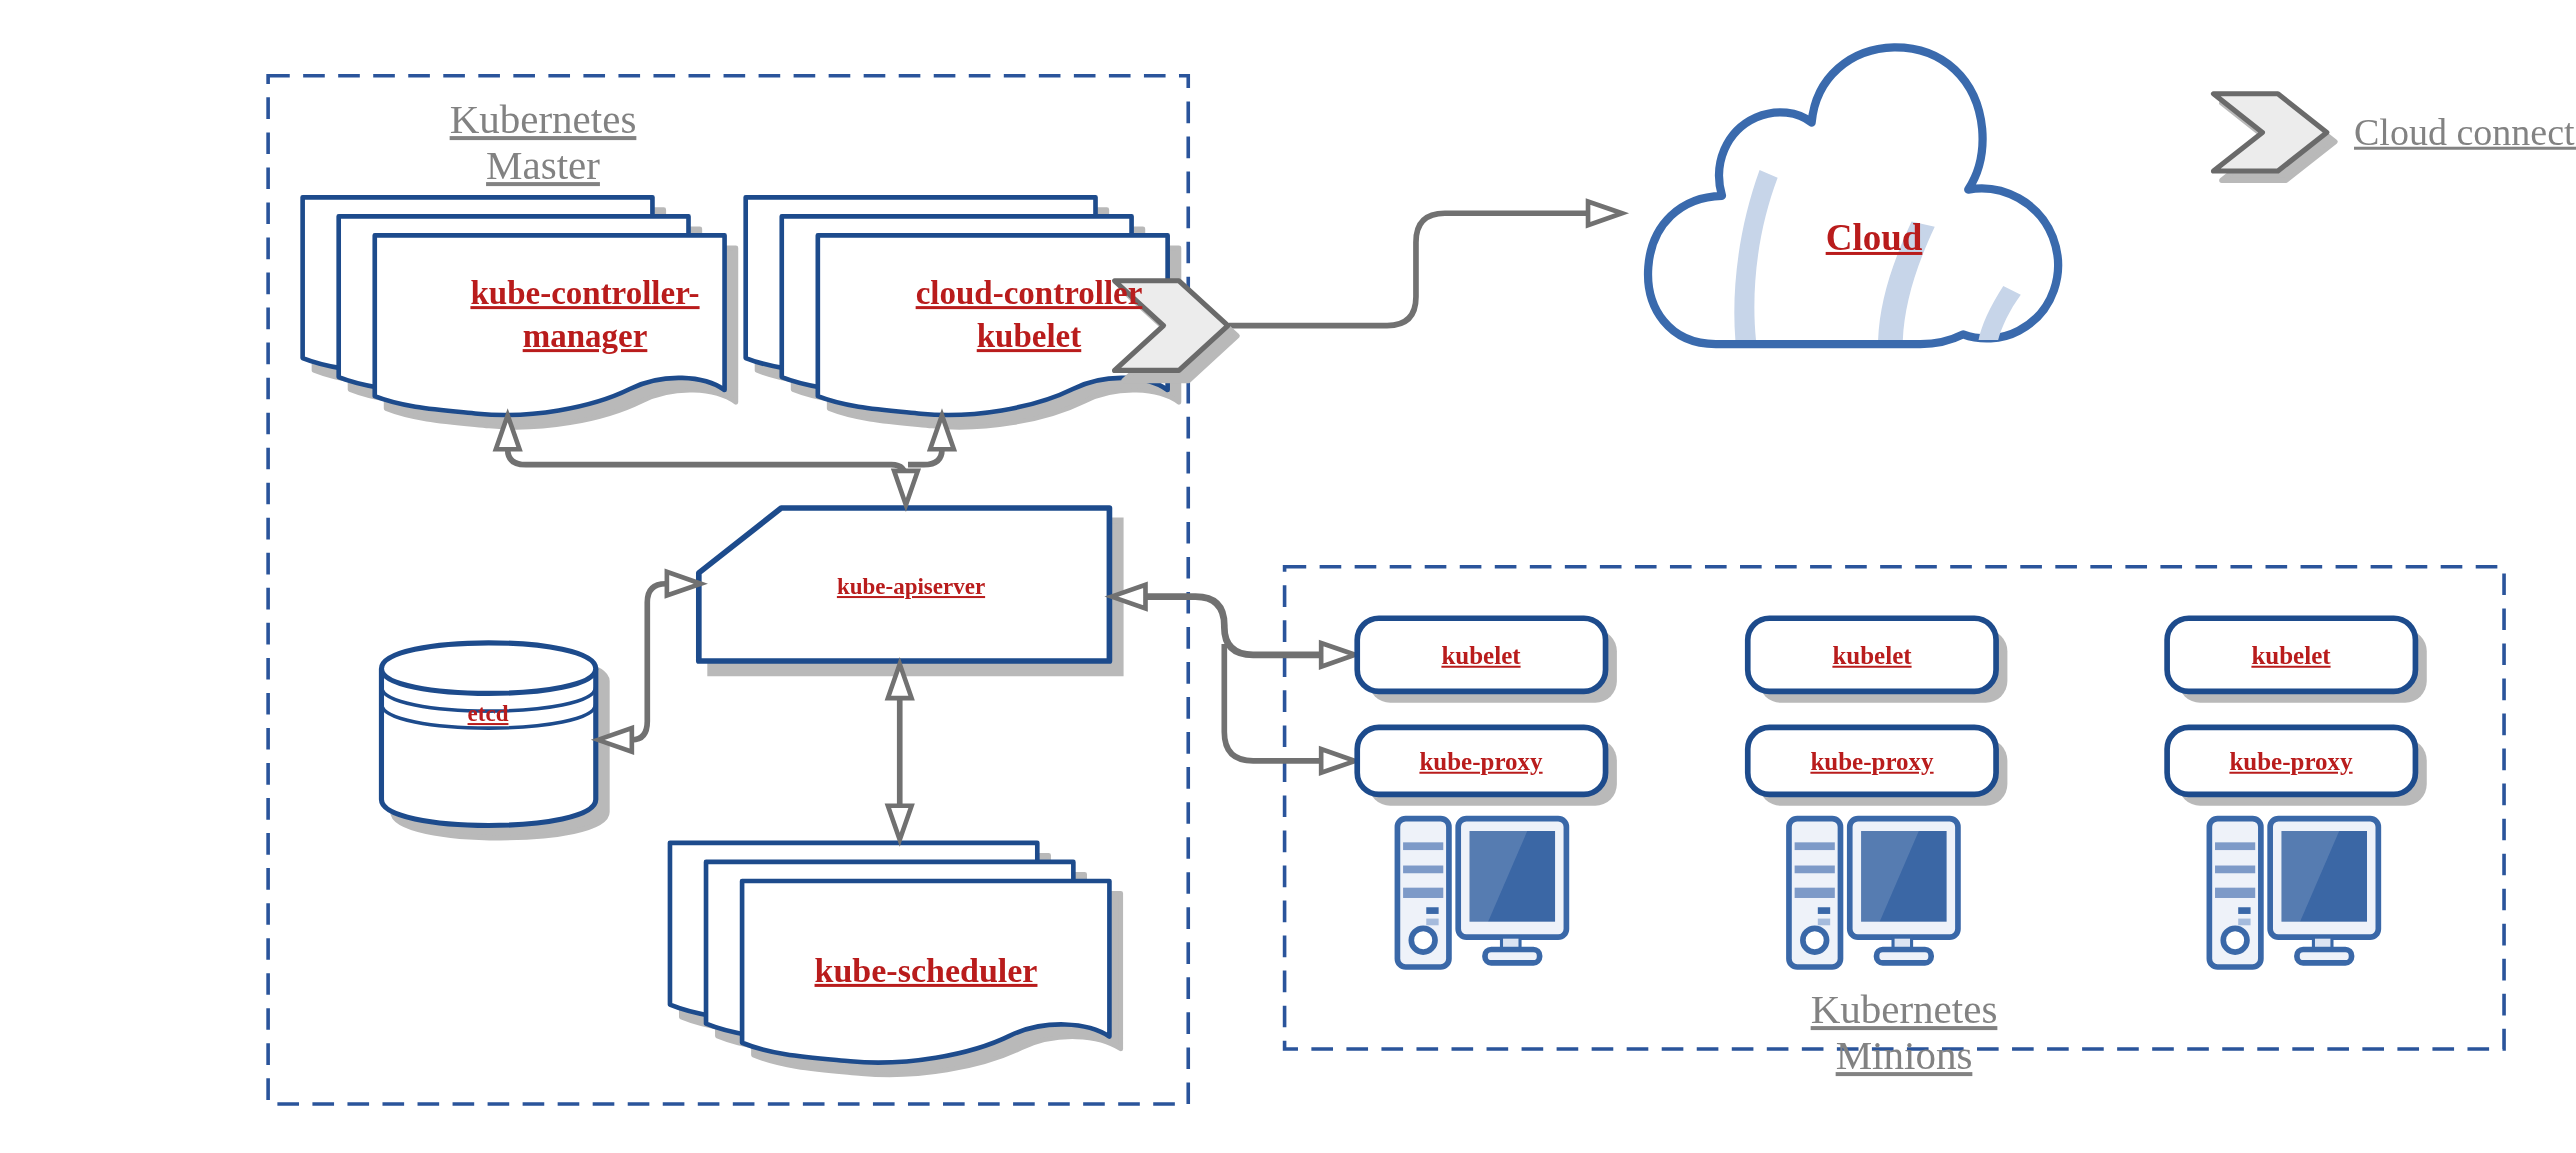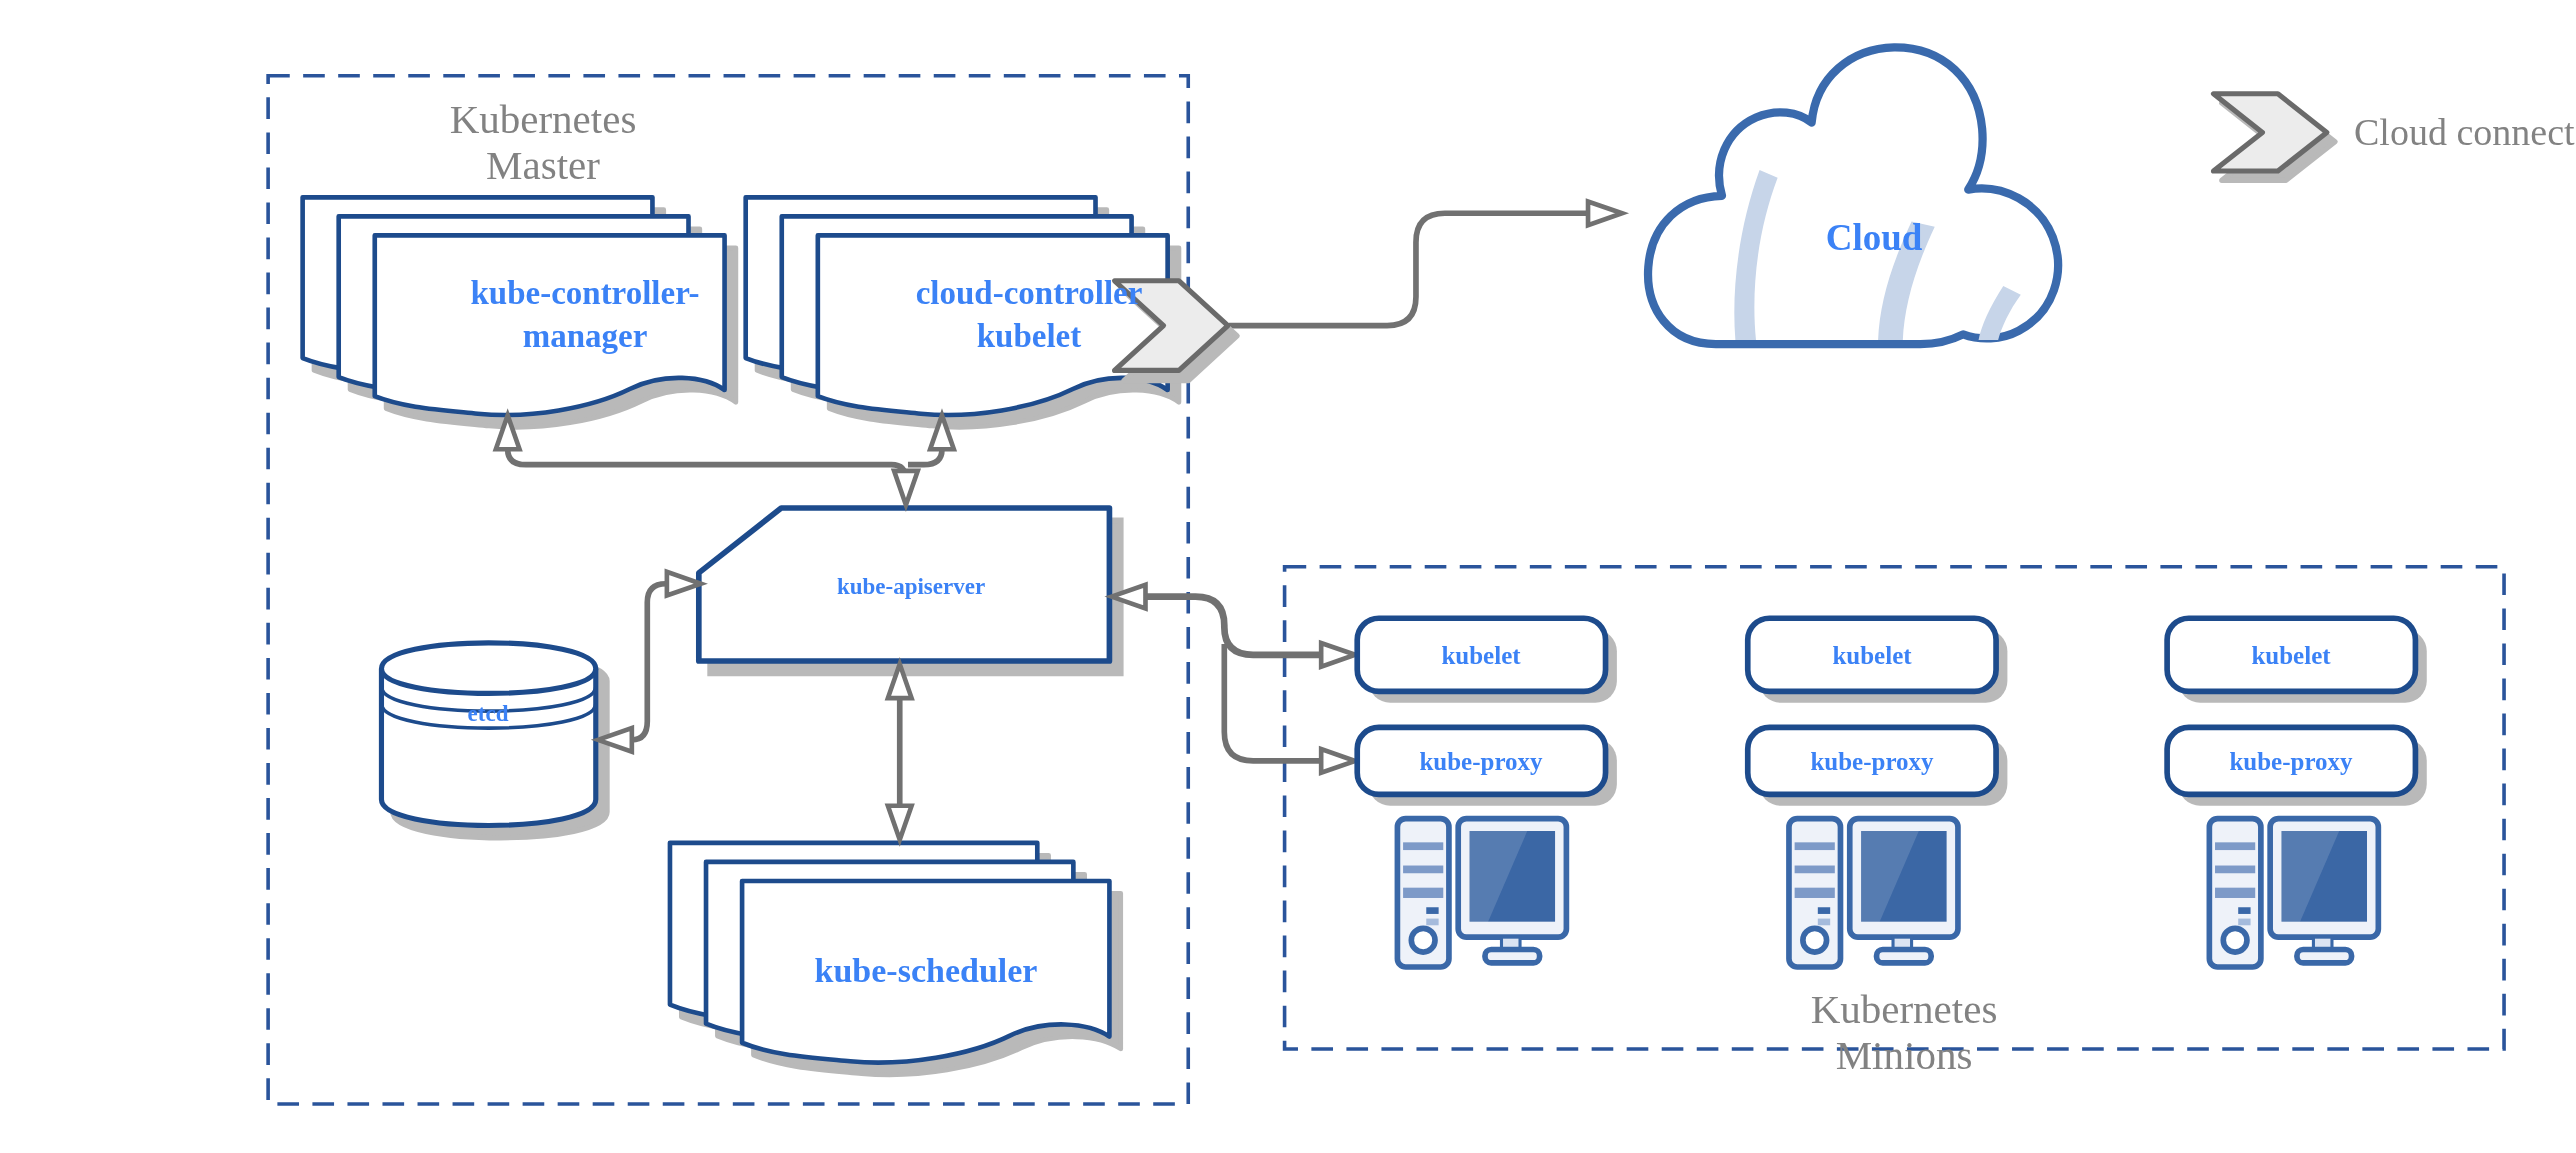--- a/index.html
+++ b/index.html
@@ -12,22 +12,23 @@
     font-family:"Liberation Serif","DejaVu Serif",serif;
   }
   #shapes{position:absolute;left:0;top:0;}
   .lbl{
     position:absolute;
     transform:translate(-50%,-50%);
     white-space:pre-line;
     text-align:center;
     line-height:1.3;
     pointer-events:none;
+    text-decoration:underline;
   }
-  .navy{color:#3b82f6;font-weight:600;}
+  .navy{color:#b91c1c;font-weight:600;}
   .gray{color:#828282;font-weight:400;line-height:1.12;}
   .f64{font-size:25px;}
   .f65{font-size:33px;margin-left:36px;}
   .f66{font-size:34px;}
   .f68{font-size:23px;}
   .f72{font-size:37px;}
   .f74{font-size:38px;}
   .f80{font-size:41px;}
   .legend-text{
     transform:translate(0,-50%);

